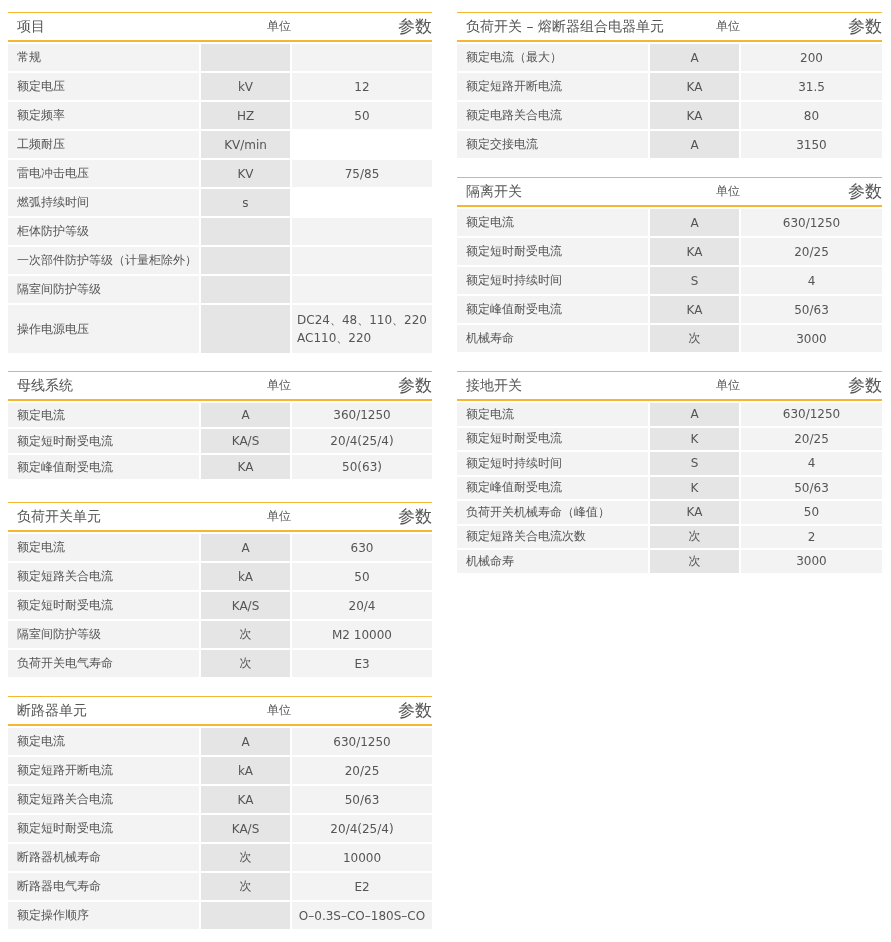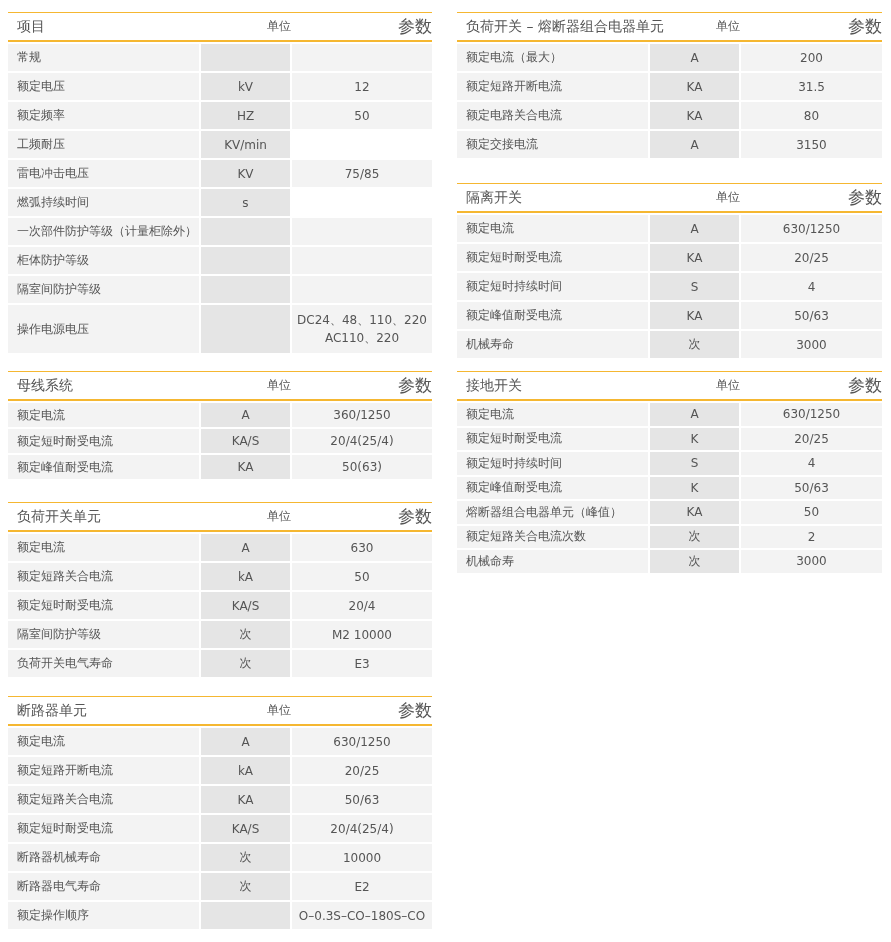--- a/index.html
+++ b/index.html
@@ -10,21 +10,21 @@
   .spec-table.right { left: 457px; width: 425px; }
   .thead { display: flex; height: 29px; align-items: center; border-bottom: 2px solid #f5b731; background: #ffffff; }
   .thead .c1 { width: 193px; padding-left: 9px; color: #555; font-size: 14px; }
   .thead .c2 { width: 90px; text-align: right; color: #555; font-size: 12px; }
   .thead .c3 { flex: 1; text-align: right; color: #555; font-size: 17px; }
   .tbody { padding-top: 2px; }
   .row { display: flex; margin-bottom: 2px; }
   .row:last-child { margin-bottom: 0; }
   .row .c1 { width: 191px; background: #f3f3f3; padding-left: 9px; display: flex; align-items: center; margin-right: 2px; white-space: nowrap; }
   .row .c2 { width: 89px; background: #e5e5e5; display: flex; align-items: center; justify-content: center; margin-right: 2px; }
-  .row .c3 { flex: 1; background: #f3f3f3; display: flex; align-items: center; justify-content: center; text-align: center; white-space: pre-line; line-height: 18px; }
+  .row .c3 { flex: 1; background: #f3f3f3; display: flex; align-items: center; justify-content: center; text-align: left; white-space: pre-line; line-height: 18px; }
   .h27 .row { height: 27px; }
   .h24 .row { height: 24px; }
   .h22 .row { height: 22.5px; }
   .row.tall { height: 48px !important; }
 </style>
 </head>
 <body>
 
 <div class="spec-table left h27" style="top:12px;">
   <div class="thead">
@@ -55,26 +55,26 @@
       <div class="row">
         <div class="c1">雷电冲击电压</div>
         <div class="c2">KV</div>
         <div class="c3">75/85</div>
       </div>
       <div class="row">
         <div class="c1">燃弧持续时间</div>
         <div class="c2">s</div>
       </div>
       <div class="row">
+        <div class="c1">柜体防护等级</div>
+        <div class="c2"></div>
+        <div class="c3"></div>
+      </div>
+      <div class="row">
         <div class="c1">一次部件防护等级（计量柜除外）</div>
-        <div class="c2"></div>
-        <div class="c3"></div>
-      </div>
-      <div class="row">
-        <div class="c1">柜体防护等级</div>
         <div class="c2"></div>
         <div class="c3"></div>
       </div>
       <div class="row">
         <div class="c1">隔室间防护等级</div>
         <div class="c2"></div>
         <div class="c3"></div>
       </div>
       <div class="row tall">
         <div class="c1">操作电源电压</div>
@@ -213,21 +213,21 @@
         <div class="c3">80</div>
       </div>
       <div class="row">
         <div class="c1">额定交接电流</div>
         <div class="c2">A</div>
         <div class="c3">3150</div>
       </div>
     </div>
 </div>
 
-<div class="spec-table right h27" style="top:183px;">
+<div class="spec-table right h27" style="top:177px;">
   <div class="thead">
     <div class="c1">隔离开关</div>
     <div class="c2">单位</div>
     <div class="c3">参数</div>
   </div>
   <div class="tbody">
       <div class="row">
         <div class="c1">额定电流</div>
         <div class="c2">A</div>
         <div class="c3">630/1250</div>
@@ -276,21 +276,21 @@
         <div class="c1">额定短时持续时间</div>
         <div class="c2">S</div>
         <div class="c3">4</div>
       </div>
       <div class="row">
         <div class="c1">额定峰值耐受电流</div>
         <div class="c2">K</div>
         <div class="c3">50/63</div>
       </div>
       <div class="row">
-        <div class="c1">熔断器组合电器单元（峰值）</div>
+        <div class="c1">负荷开关机械寿命（峰值）</div>
         <div class="c2">KA</div>
         <div class="c3">50</div>
       </div>
       <div class="row">
         <div class="c1">额定短路关合电流次数</div>
         <div class="c2">次</div>
         <div class="c3">2</div>
       </div>
       <div class="row">
         <div class="c1">机械命寿</div>

